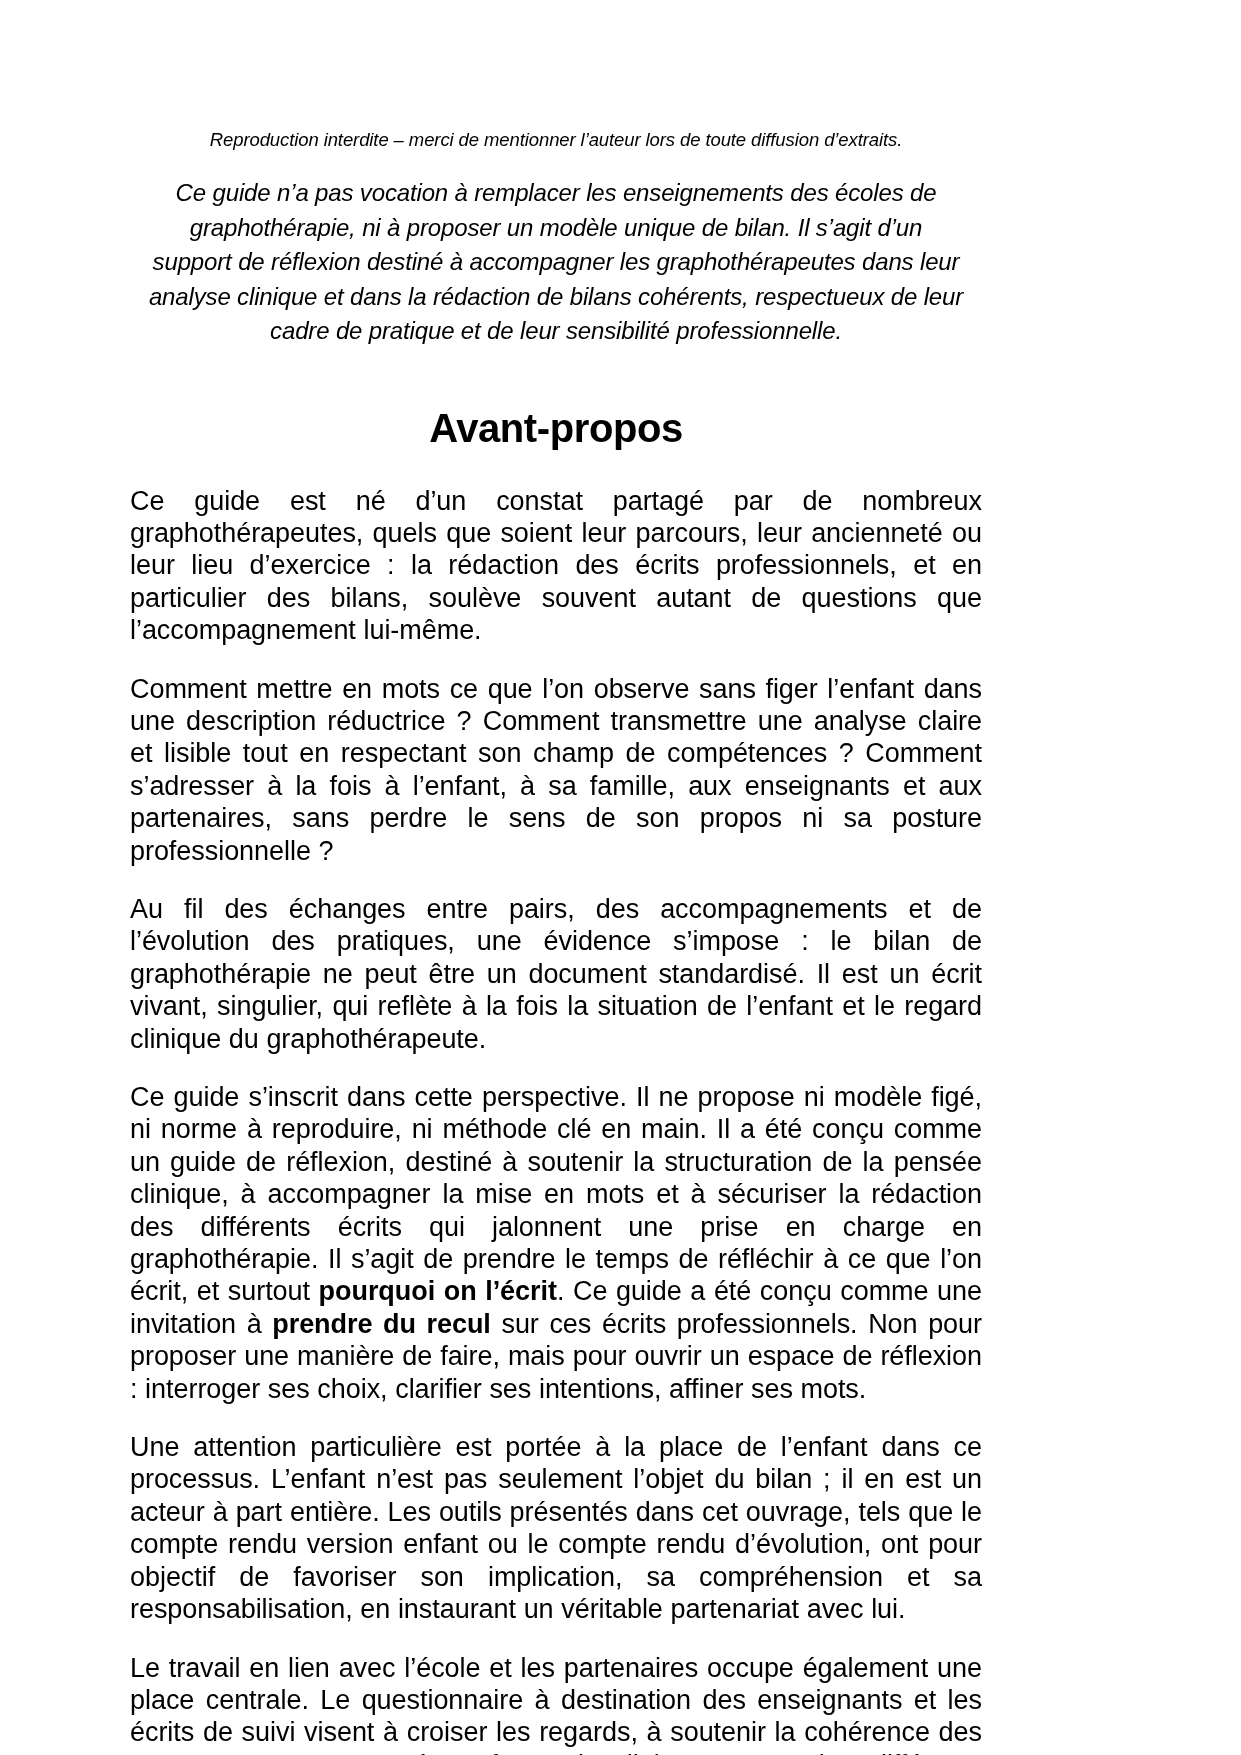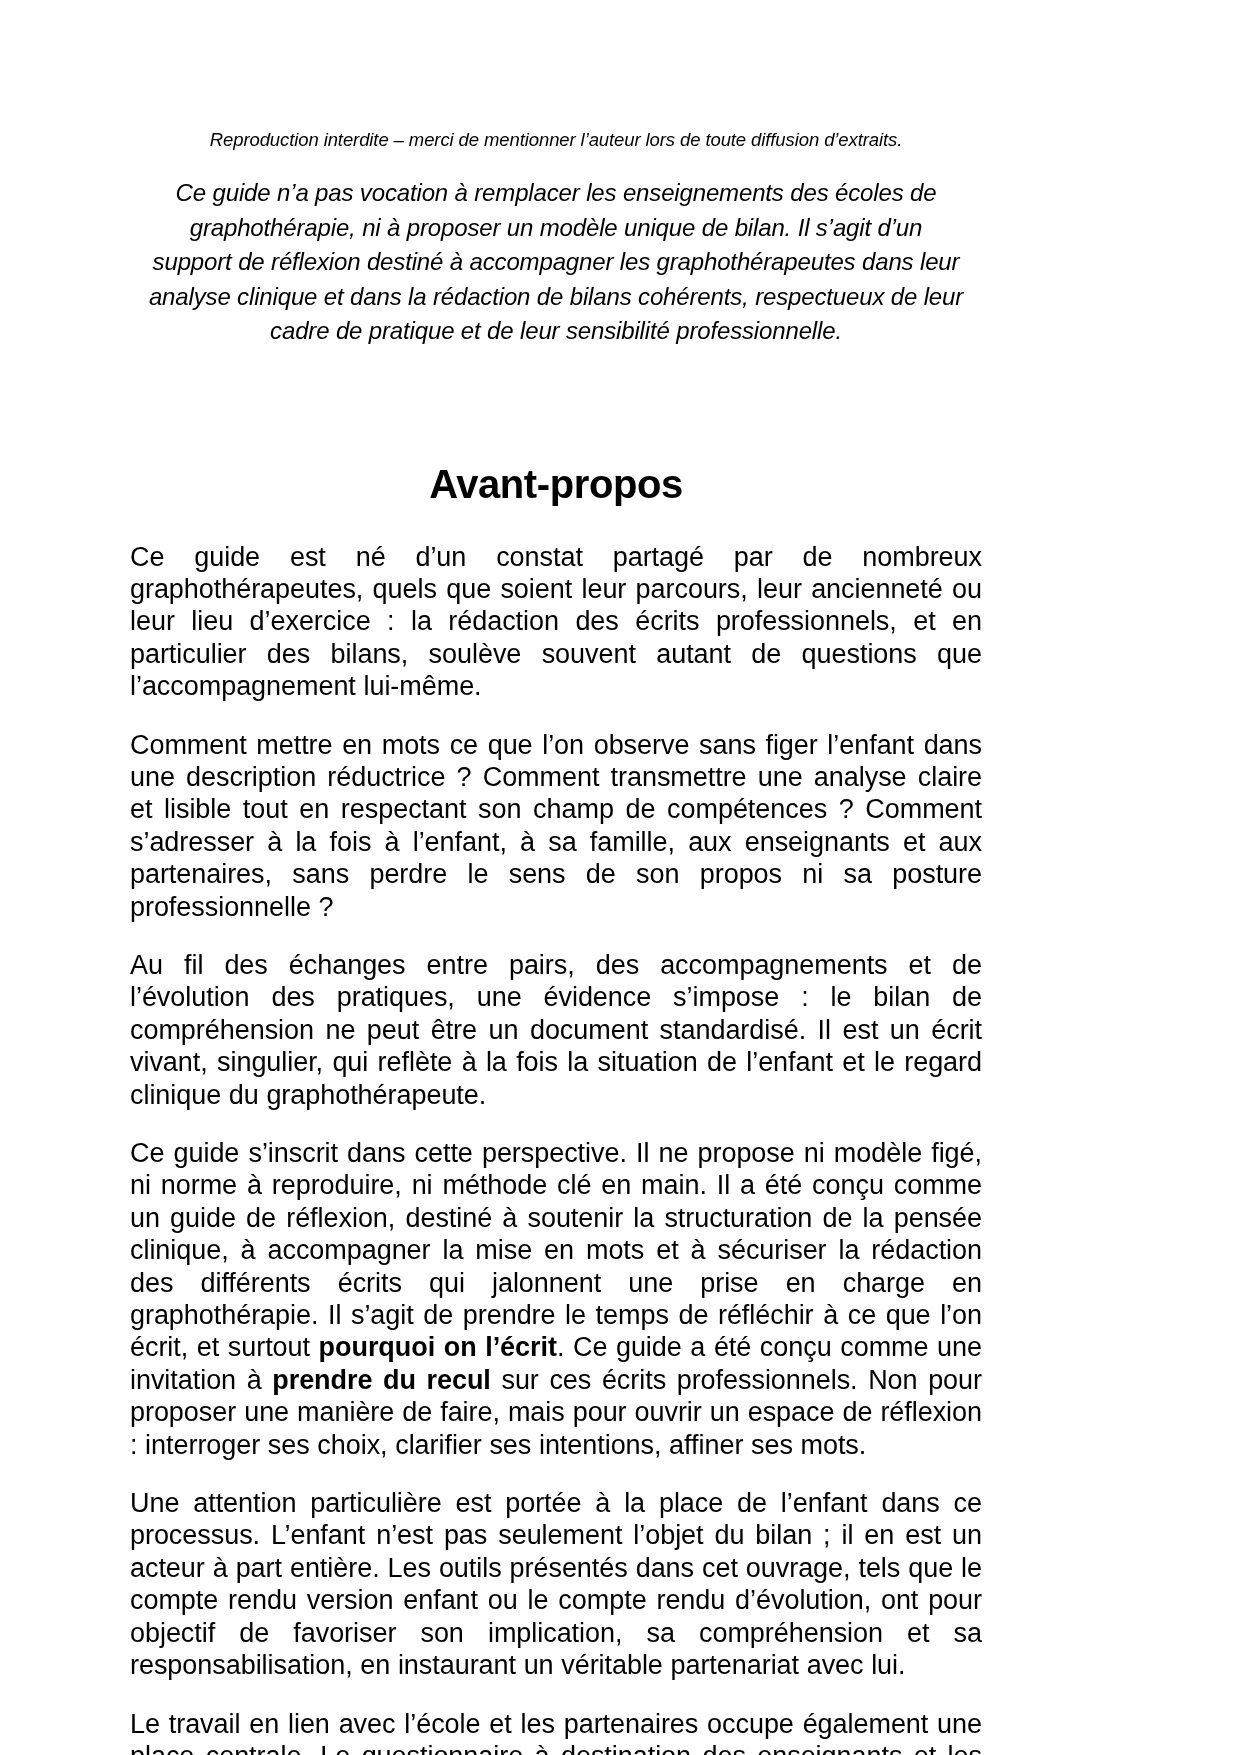--- a/index.html
+++ b/index.html
@@ -51,21 +51,21 @@
     padding: 0 18px;
   }
 
   
   .doc-title {
     text-align: center;
     font-size: 40px;
     font-weight: bold;
     line-height: 46px;
     letter-spacing: -0.4px;
-    margin: 112px 0 0 0;
+    margin: 56px 0 0 0;
     padding: 0;
   }
 
   
   .body-block {
     margin-top: 34px;
   }
   p.para {
     text-align: justify;
     text-justify: inter-word;
@@ -91,20 +91,20 @@
     <div class="notice-block">
       <p class="notice-line">Reproduction interdite – merci de mentionner l’auteur lors de toute diffusion d’extraits.</p>
       <p class="disclaimer">Ce guide n’a pas vocation à remplacer les enseignements des écoles de graphothérapie, ni à proposer un modèle unique de bilan. Il s’agit d’un support de réflexion destiné à accompagner les graphothérapeutes dans leur analyse clinique et dans la rédaction de bilans cohérents, respectueux de leur cadre de pratique et de leur sensibilité professionnelle.</p>
     </div>
 
     <h1 class="doc-title">Avant-propos</h1>
 
     <div class="body-block">
         <p class="para"><span>Ce guide est né d’un constat partagé par de nombreux graphothérapeutes, quels que soient leur parcours, leur ancienneté ou leur lieu d’exercice : la rédaction des écrits professionnels, et en particulier des bilans, soulève souvent autant de questions que l’accompagnement lui-même.</span></p>
         <p class="para"><span>Comment mettre en mots ce que l’on observe sans figer l’enfant dans une description réductrice ? Comment transmettre une analyse claire et lisible tout en respectant son champ de compétences ? Comment s’adresser à la fois à l’enfant, à sa famille, aux enseignants et aux partenaires, sans perdre le sens de son propos ni sa posture professionnelle ?</span></p>
-        <p class="para"><span>Au fil des échanges entre pairs, des accompagnements et de l’évolution des pratiques, une évidence s’impose : le bilan de compréhension ne peut être un document standardisé. Il est un écrit vivant, singulier, qui reflète à la fois la situation de l’enfant et le regard clinique du graphothérapeute.</span></p>
+        <p class="para"><span>Au fil des échanges entre pairs, des accompagnements et de l’évolution des pratiques, une évidence s’impose : le bilan de graphothérapie ne peut être un document standardisé. Il est un écrit vivant, singulier, qui reflète à la fois la situation de l’enfant et le regard clinique du graphothérapeute.</span></p>
         <p class="para"><span>Ce guide s’inscrit dans cette perspective.  Il ne propose ni modèle figé, ni norme à reproduire, ni méthode clé en main. Il a été conçu comme un guide de réflexion, destiné à soutenir la structuration de la pensée clinique, à accompagner la mise en mots et à sécuriser la rédaction des différents écrits qui jalonnent une prise en charge en graphothérapie. Il s’agit de prendre le temps de réfléchir à ce que l’on écrit, et surtout </span><b>pourquoi on l’écrit</b><span>. Ce guide a été conçu comme une invitation à </span><b>prendre du recul</b><span> sur ces écrits professionnels. Non pour proposer une manière de faire, mais pour ouvrir un espace de réflexion : interroger ses choix, clarifier ses intentions, affiner ses mots.</span></p>
         <p class="para"><span>Une attention particulière est portée à la place de l’enfant dans ce processus. L’enfant n’est pas seulement l’objet du bilan ; il en est un acteur à part entière. Les outils présentés dans cet ouvrage, tels que le compte rendu version enfant ou le compte rendu d’évolution, ont pour objectif de favoriser son implication, sa compréhension et sa responsabilisation, en instaurant un véritable partenariat avec lui.</span></p>
         <p class="para"><span>Le travail en lien avec l’école et les partenaires occupe également une place centrale. Le questionnaire à destination des enseignants et les écrits de suivi visent à croiser les regards, à soutenir la cohérence des accompagnements et à renforcer le dialogue entre les différents acteurs, dans le respect du cadre et des compétences de chacun.</span></p>
       </div>
 
   </div>
 </div>
 
 </body></html>

